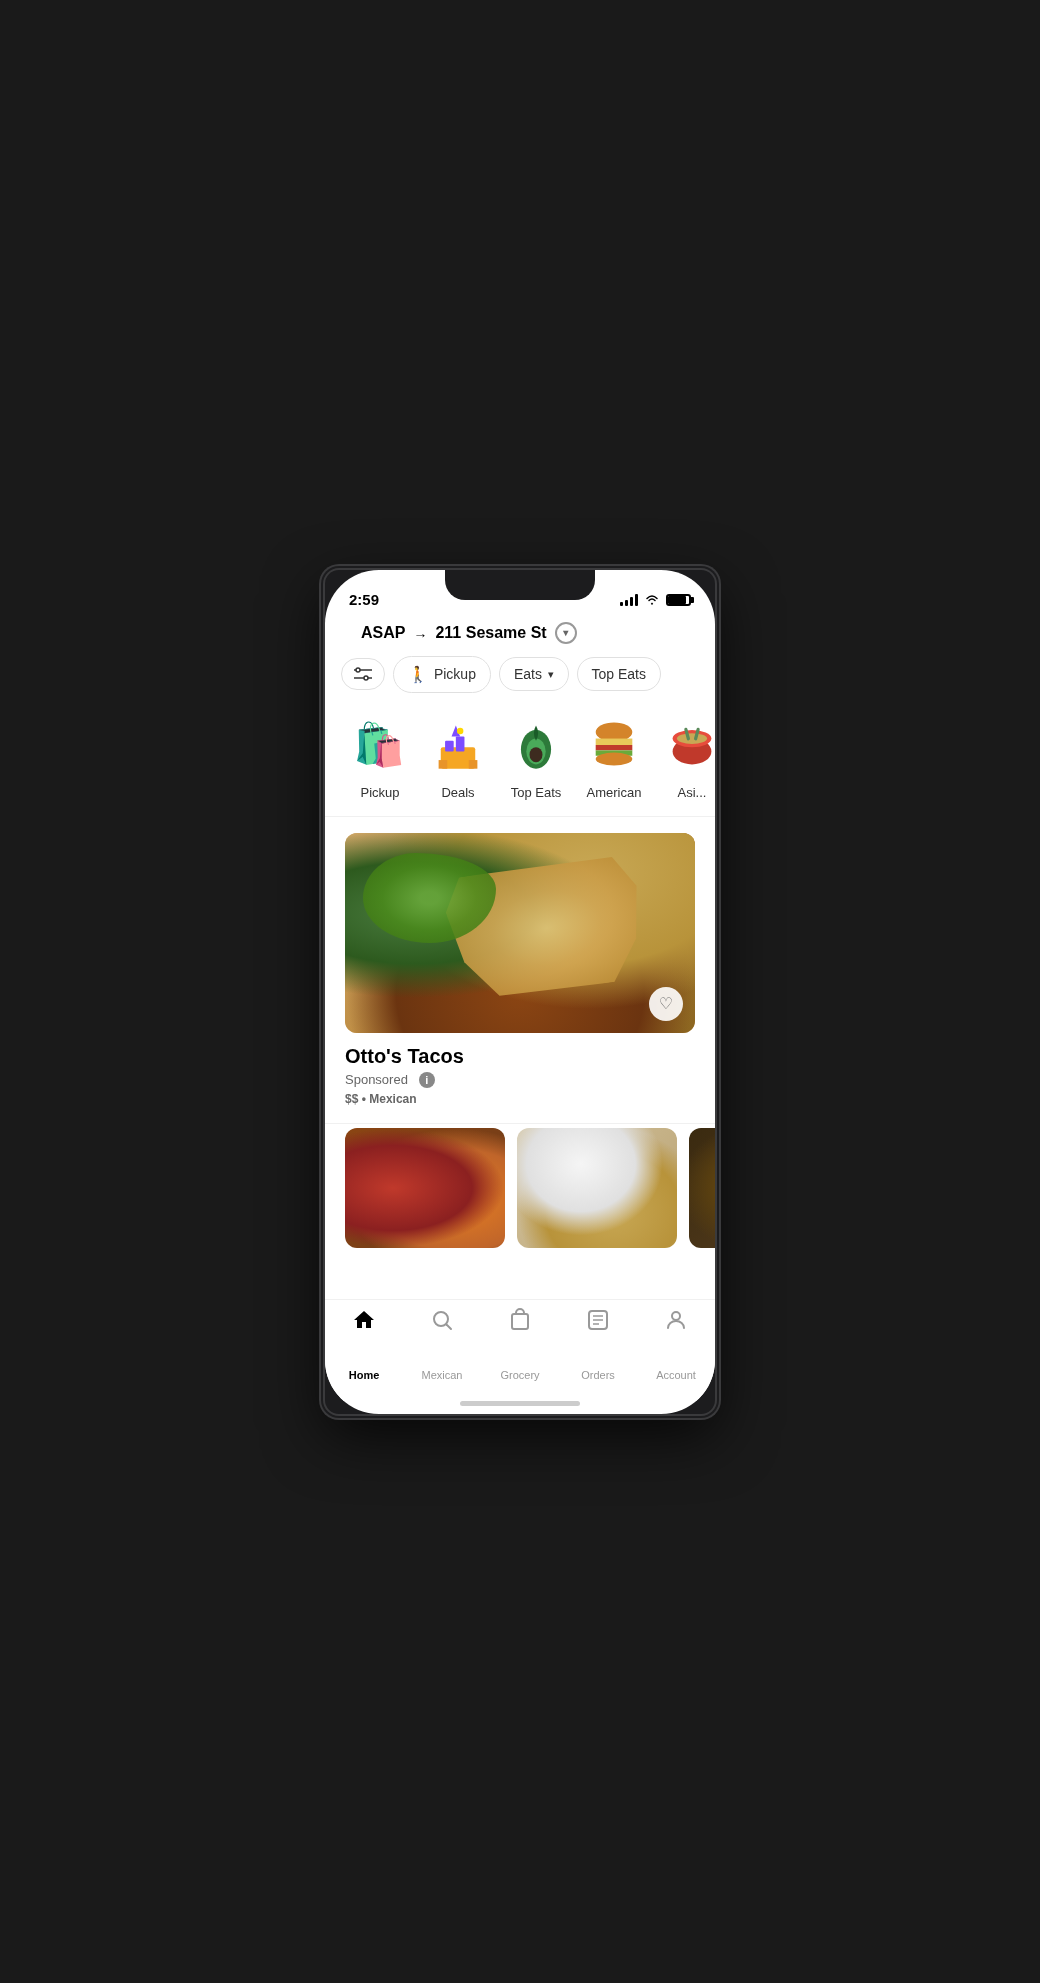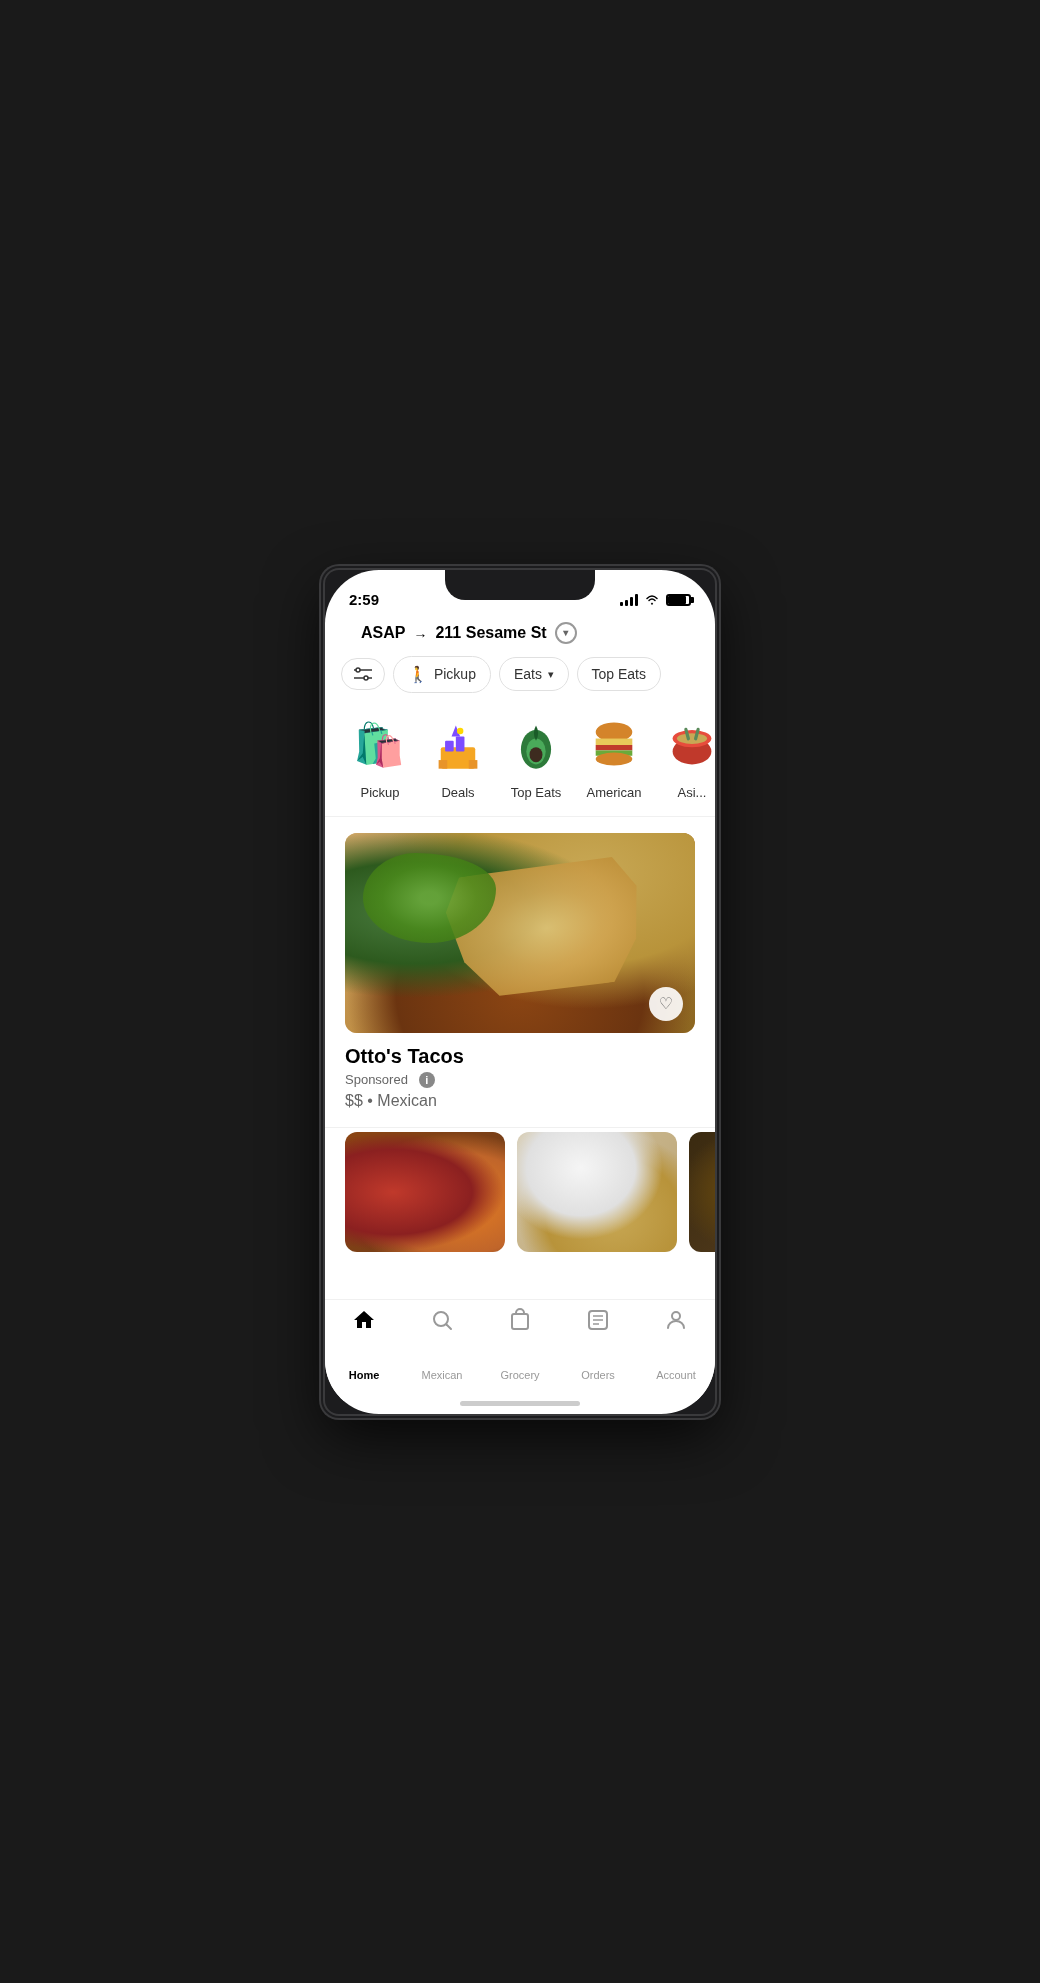--- a/index.html
+++ b/index.html
@@ -372,23 +372,24 @@
       color: #fff;
       font-size: 11px;
       font-weight: 700;
       display: flex;
       align-items: center;
       justify-content: center;
       cursor: pointer;
     }
 
     .cuisine-row {
-      font-size: 16px;
+      font-size: 12px;
       color: #666;
       margin-bottom: 5px;
+      font-weight: bold;
     }
 
     .tags-row {
       display: flex;
       gap: 8px;
       flex-wrap: wrap;
     }
 
     .tag-badge {
       padding: 5px 12px;

